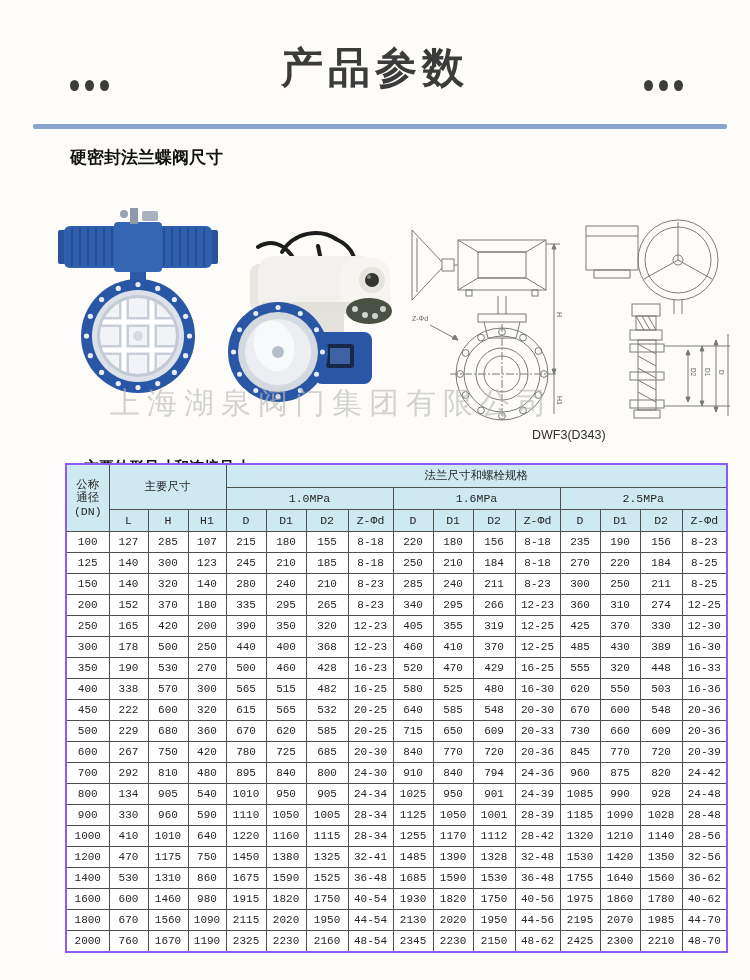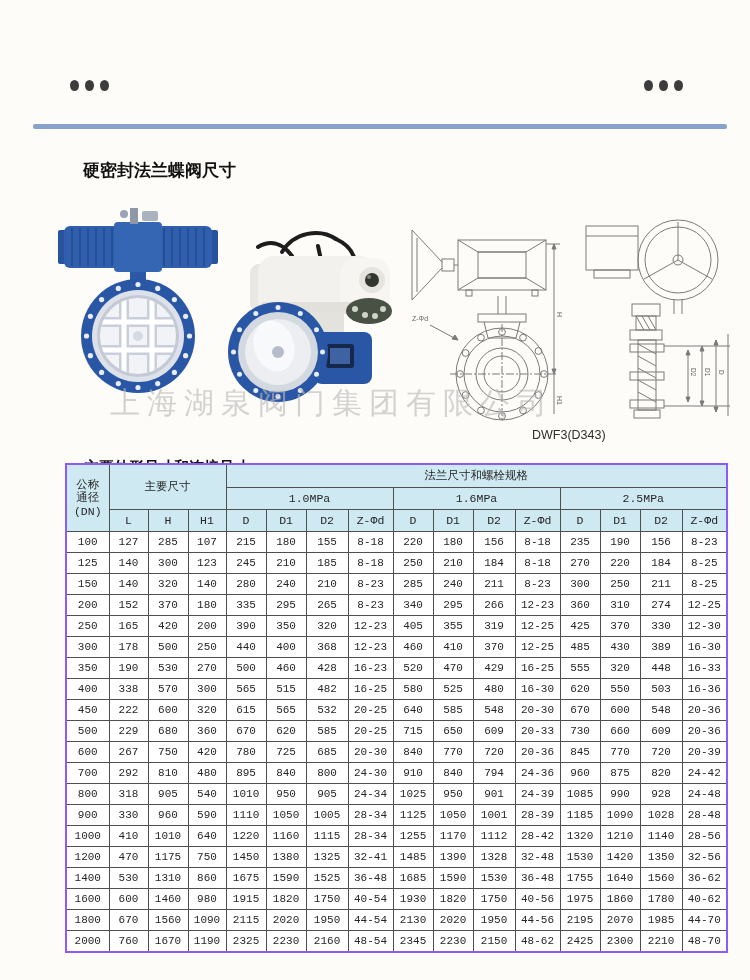--- a/index.html
+++ b/index.html
@@ -7,21 +7,21 @@
   .page{position:absolute;inset:0;}
 
   
   .page-title{position:absolute;top:40px;left:0;width:750px;text-align:center;font-size:42px;font-weight:bold;color:#3b3b3b;letter-spacing:5px;margin:0;}
   .dots{position:absolute;top:80px;display:flex;gap:6px;}
   .dots.left{left:70px;}
   .dots.right{left:644px;}
   .dots i{display:block;width:9px;height:11px;border-radius:50%;background:#3c3c3c;}
   .rule{position:absolute;top:124px;left:33px;width:694px;height:5px;background:#87a3cc;border-radius:2px;}
 
-  .sec1{position:absolute;top:144px;left:68px;font-size:17px;font-weight:bold;color:#111;margin:15px;}
+  .sec1{position:absolute;top:144px;left:68px;font-size:17px;font-weight:bold;color:#111;margin:2px;}
   .sec2{position:absolute;top:442px;left:68px;font-size:15px;font-weight:bold;color:#111;margin:16px;}
 
   
   .figures{position:absolute;top:200px;left:0;width:664px;height:250px;}
   .fig{position:absolute;}
   .watermark{position:absolute;top:183px;left:50%;transform:translateX(-50%);font-size:30px;letter-spacing:7px;color:#b9b9b9;opacity:.62;white-space:nowrap;z-index:5;}
   .model-label{position:absolute;top:228px;left:532px;font-size:12.5px;color:#2e2e2e;z-index:6;}
 
   
   table.spec{position:absolute;top:463px;left:65px;width:662px;border-collapse:collapse;table-layout:fixed;font-size:11px;color:#262626;}
@@ -30,20 +30,21 @@
   table.spec td{height:20px;}
   table.spec{border:2px solid #8b5cf6;font-family:Liberation Mono, monospace;}
   th.dn-head{white-space:pre-line;font-size:11px;}
   tr.h1row th{height:22px;}
 </style>
 </head>
 <body>
 
 <div class="page">
 
+  <h1 class="page-title">产品参数</h1>
   <span class="dots left">
       <i></i>
       <i></i>
       <i></i>
     </span>
   <span class="dots right">
       <i></i>
       <i></i>
       <i></i>
     </span>
@@ -514,21 +515,21 @@
           <td>840</td>
           <td>794</td>
           <td>24-36</td>
           <td>960</td>
           <td>875</td>
           <td>820</td>
           <td>24-42</td>
         </tr>
         <tr>
           <td>800</td>
-          <td>318</td>
+          <td>134</td>
           <td>905</td>
           <td>540</td>
           <td>1010</td>
           <td>950</td>
           <td>905</td>
           <td>24-34</td>
           <td>1025</td>
           <td>950</td>
           <td>901</td>
           <td>24-39</td>

